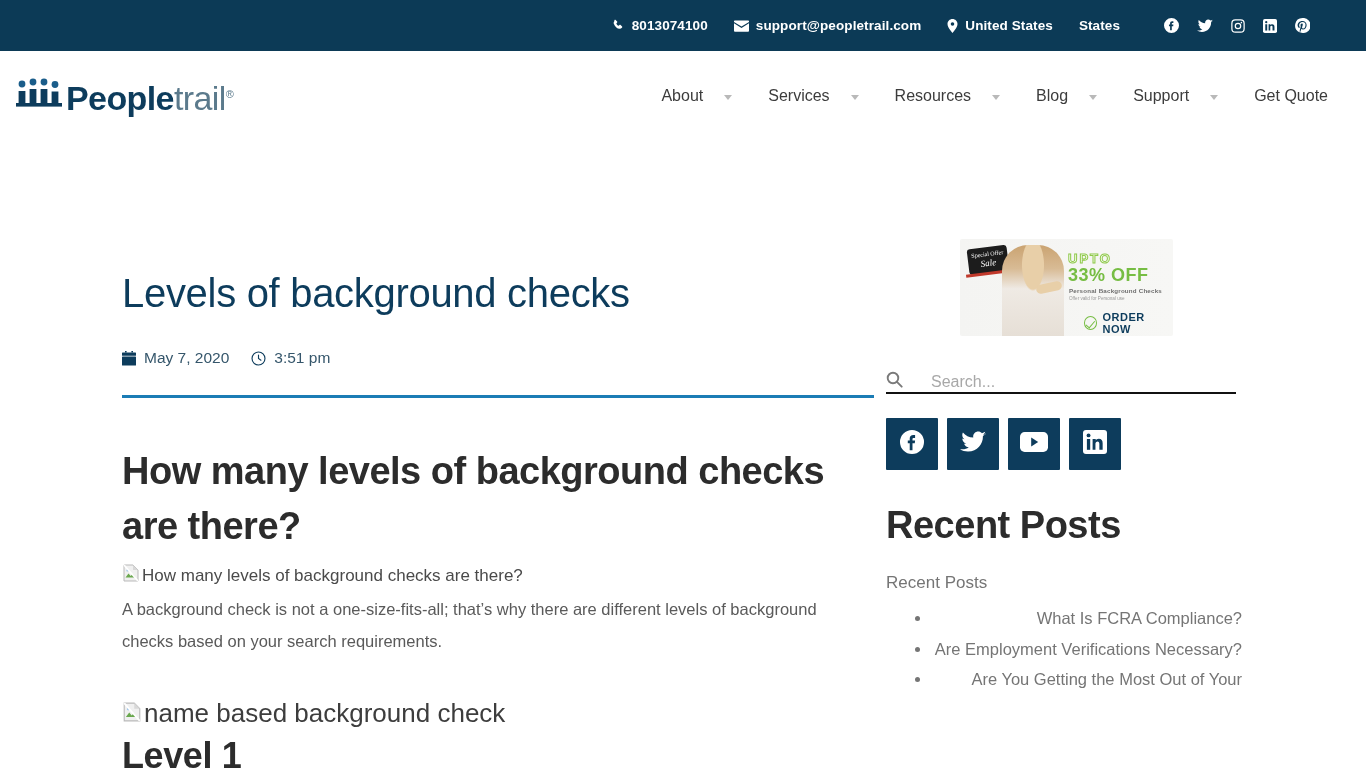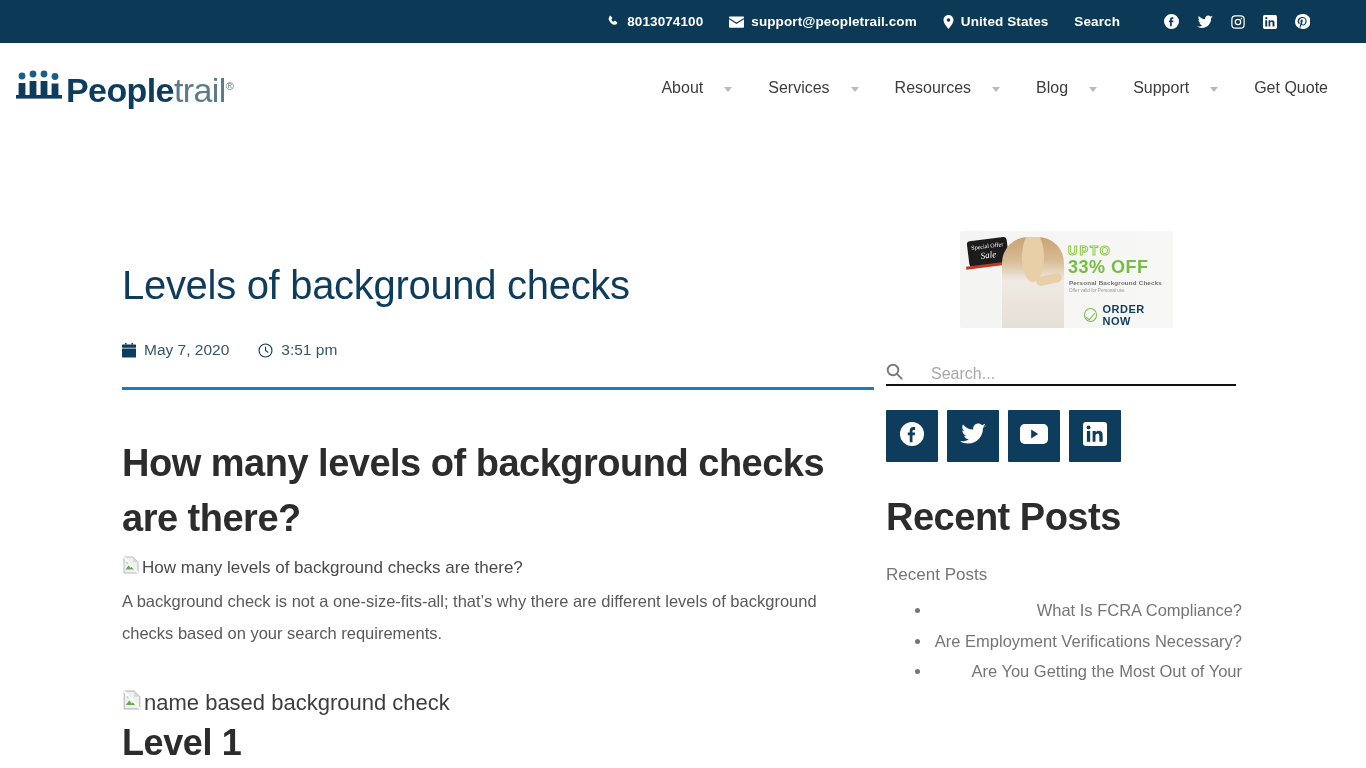--- a/index.html
+++ b/index.html
@@ -6,21 +6,21 @@
   html, body {
     width: 1366px; height: 768px;
     overflow: hidden;
     background: #ffffff;
     font-family: "Liberation Sans", sans-serif;
     -webkit-font-smoothing: antialiased;
   }
 
   
   .topbar {
-    height: 43px;
+    height: 51px;
     background: #0c3a56;
     display: flex;
     align-items: center;
     justify-content: flex-end;
     padding-right: 56px;
     color: #ffffff;
   }
   .topbar-group { display: flex; align-items: center; gap: 26px; }
   .topbar-item {
     display: flex; align-items: center; gap: 7px;
@@ -71,41 +71,41 @@
     gap: 0;
   }
   .content { width: 880px; padding-left: 106px; padding-top: 128px; }
   .sidebar { width: 470px; padding-top: 98px; padding-left: 0px; }
 
   .post-title {
     font-size: 40px; line-height: 1.2; color: #0d3c5c;
     font-weight: 400; letter-spacing: -.3px;
   }
   .post-meta {
-    display: flex; align-items: center; gap: 29px;
+    display: flex; align-items: center; gap: 22px;
     margin-top: 32px; color: #0d3c5c;
   }
   .meta-item { display: flex; align-items: center; gap: 8px; font-size: 15.5px; color: #35566b; }
   .meta-item svg { display: block; }
   .divider { height: 3px; background: #1b7cb5; margin-top: 28px; width: 752px; }
 
   .h2 {
     font-size: 38px; line-height: 1.45; color: #2c2c2c;
     font-weight: 700; letter-spacing: -.5px;
     margin-top: 46px; max-width: 740px;
   }
   .h3 {
     font-size: 36px; color: #2c2c2c; font-weight: 700;
     letter-spacing: -.4px; margin-top: 6px;
   }
   .broken-img {
     display: inline-flex; align-items: center; gap: 2px;
     font-size: 17px; color: #4a4a4a; margin-top: 10px;
   }
-  .broken-img.big { font-size: 22px; color: #3d3d3d; margin-top: 40px; }
+  .broken-img.big { font-size: 26px; color: #3d3d3d; margin-top: 40px; }
   .bi-icon { flex: 0 0 auto; }
   .para {
     font-size: 16.5px; line-height: 1.95; color: #5a5a5a;
     max-width: 700px; margin-top: 6px;
   }
   .para.wide { max-width: 760px; }
 
   
   .ad {
     width: 213px; height: 97px; margin-left: 74px;
@@ -198,21 +198,21 @@
 
     <a class="topbar-item" href="#">
       <span>
         <svg width="11" height="14" viewBox="0 0 10 14" fill="#fff">
             <path d="M5 0C2.2 0 0 2.2 0 5c0 3.6 5 9 5 9s5-5.4 5-9c0-2.8-2.2-5-5-5zm0 6.8A1.8 1.8 0 1 1 5 3.2a1.8 1.8 0 0 1 0 3.6z"></path>
           </svg>
       </span>
       <span>United States</span>
     </a>
 
-    <a class="topbar-item plain" href="#">Search</a>
+    <a class="topbar-item plain" href="#">States</a>
   </div>
 
   <div class="topbar-socials">
     <a href="#">
       <svg width="15" height="15" viewBox="0 0 16 16" fill="#fff">
           <path d="M8 0a8 8 0 1 0 0 16A8 8 0 0 0 8 0zm2 5.3H8.8c-.3 0-.5.2-.5.6v1h1.7l-.2 1.8H8.3V13H6.5V8.7H5.3V6.9h1.2V5.7C6.5 4.3 7.3 3.4 8.8 3.4H10v1.9z"></path>
         </svg>
     </a>
     <a href="#">
       <svg width="16" height="14" viewBox="0 0 16 13" fill="#fff">

